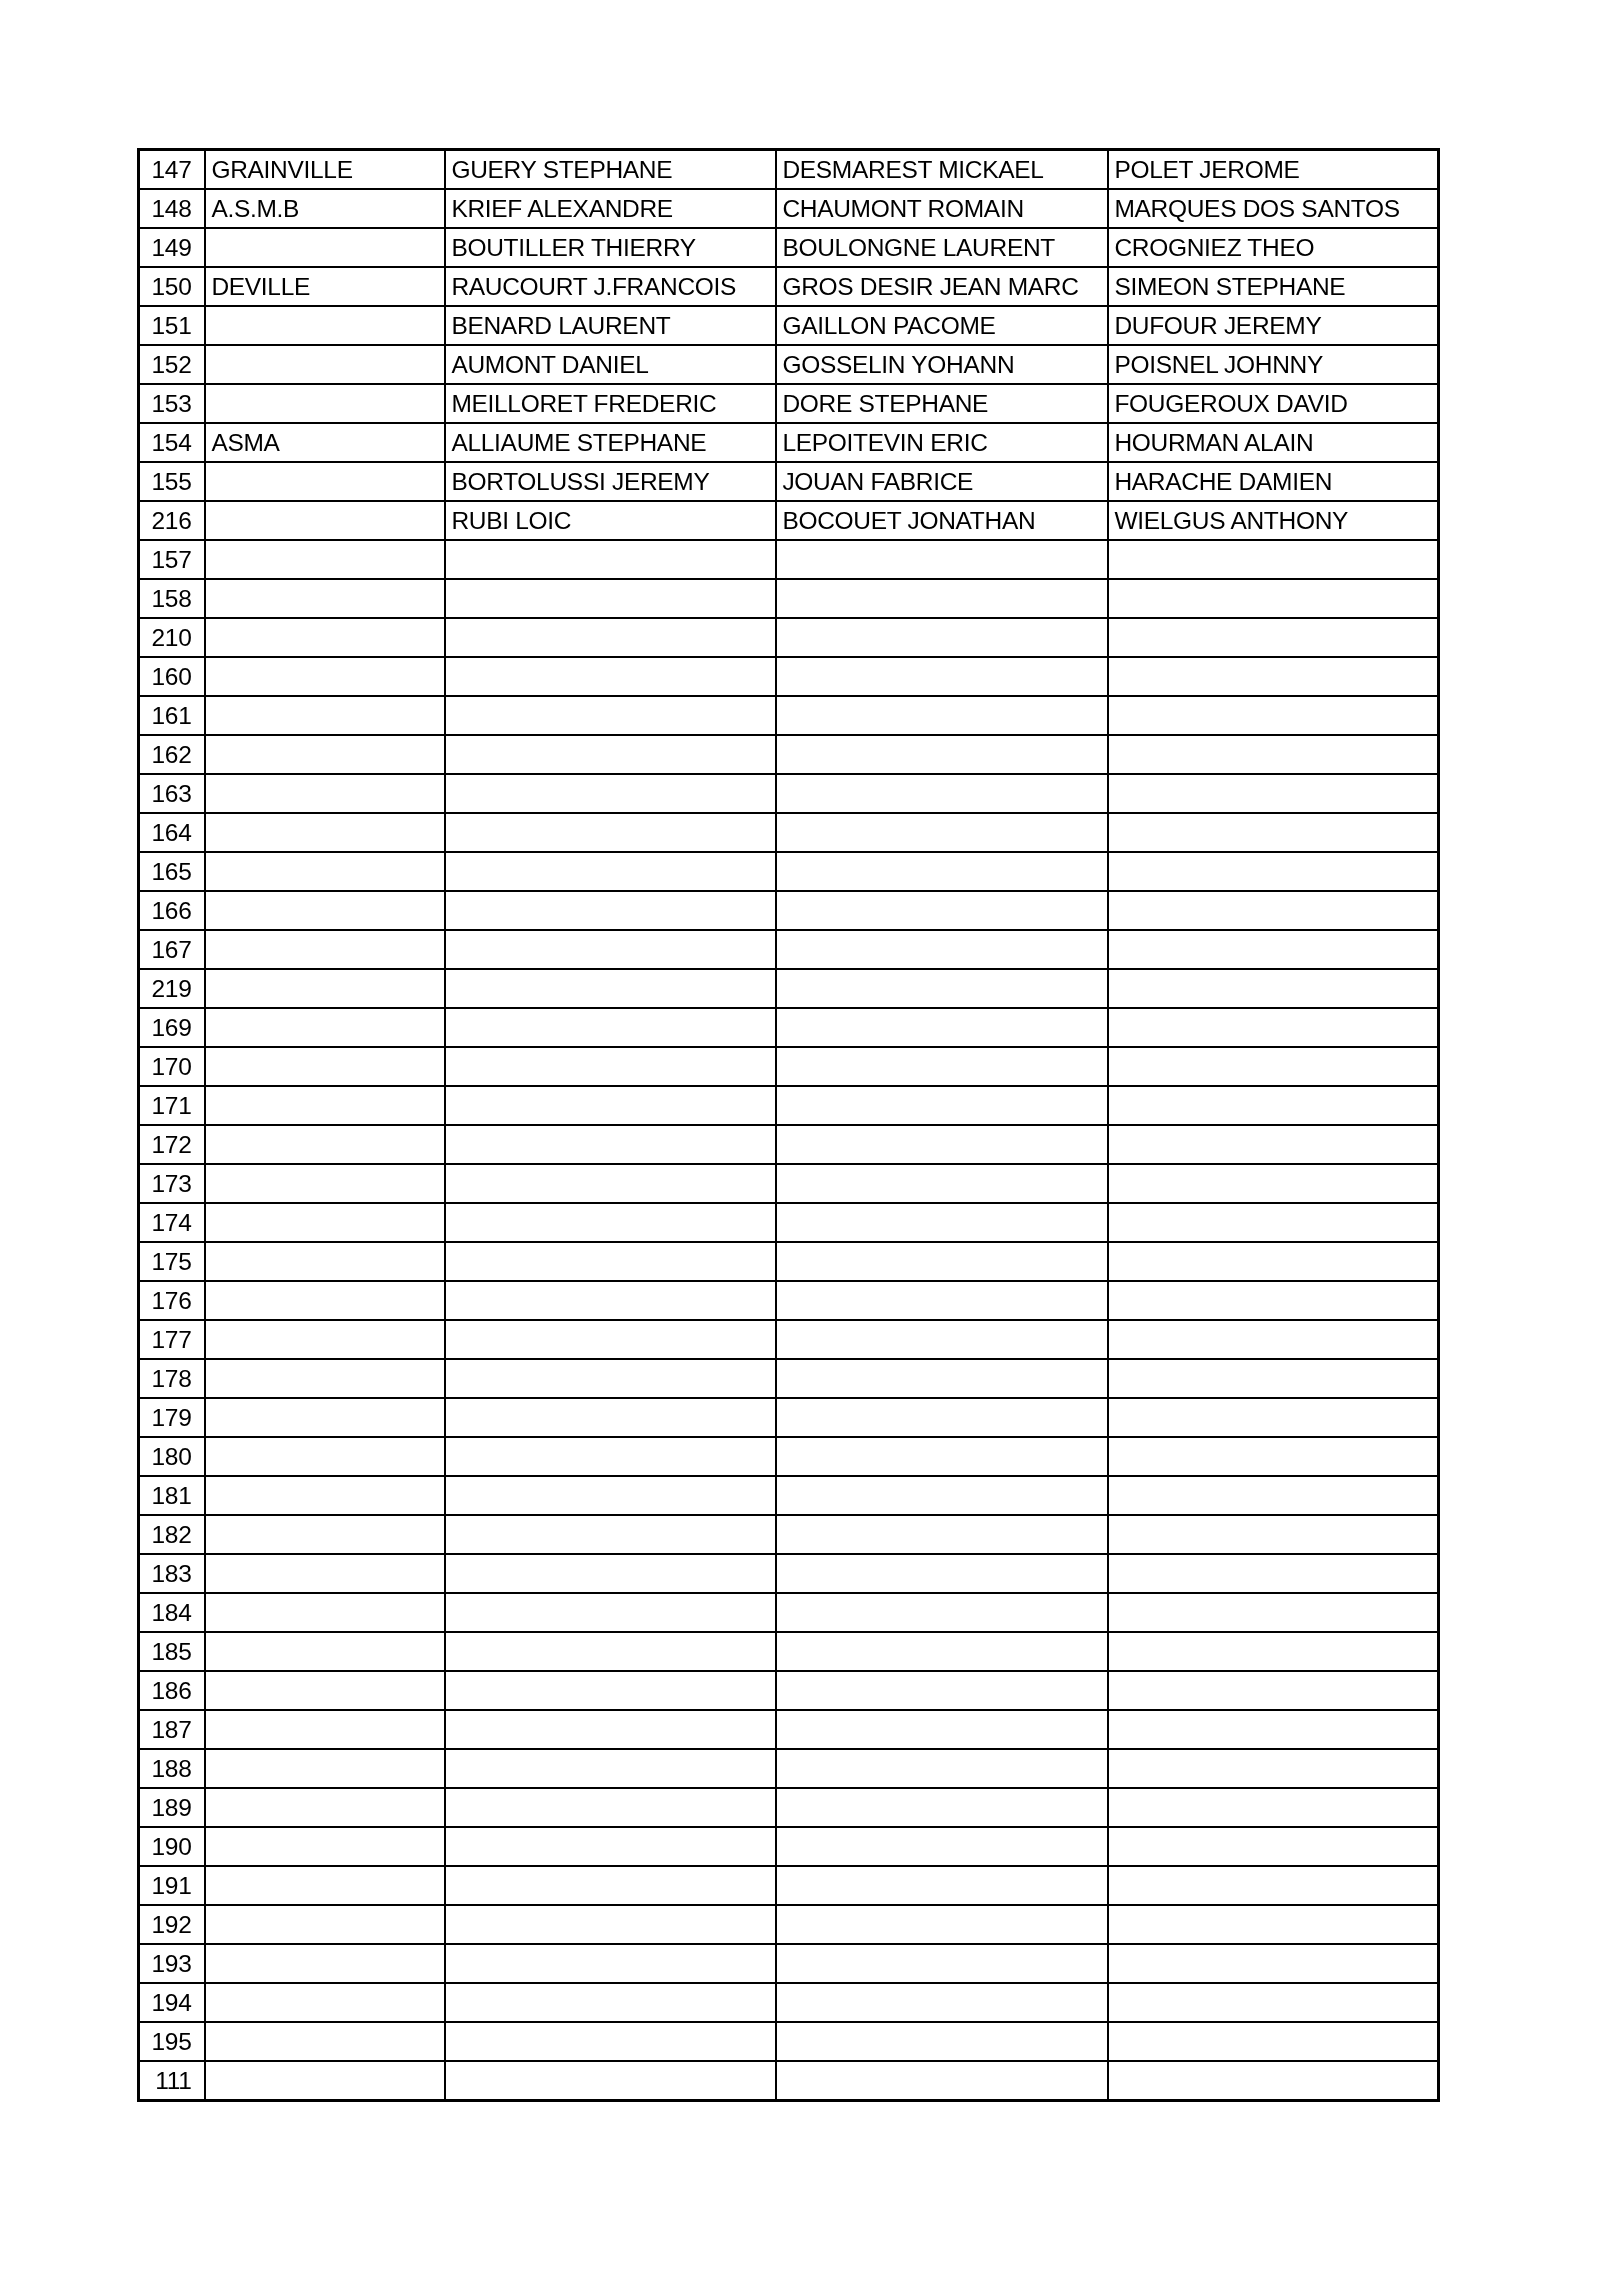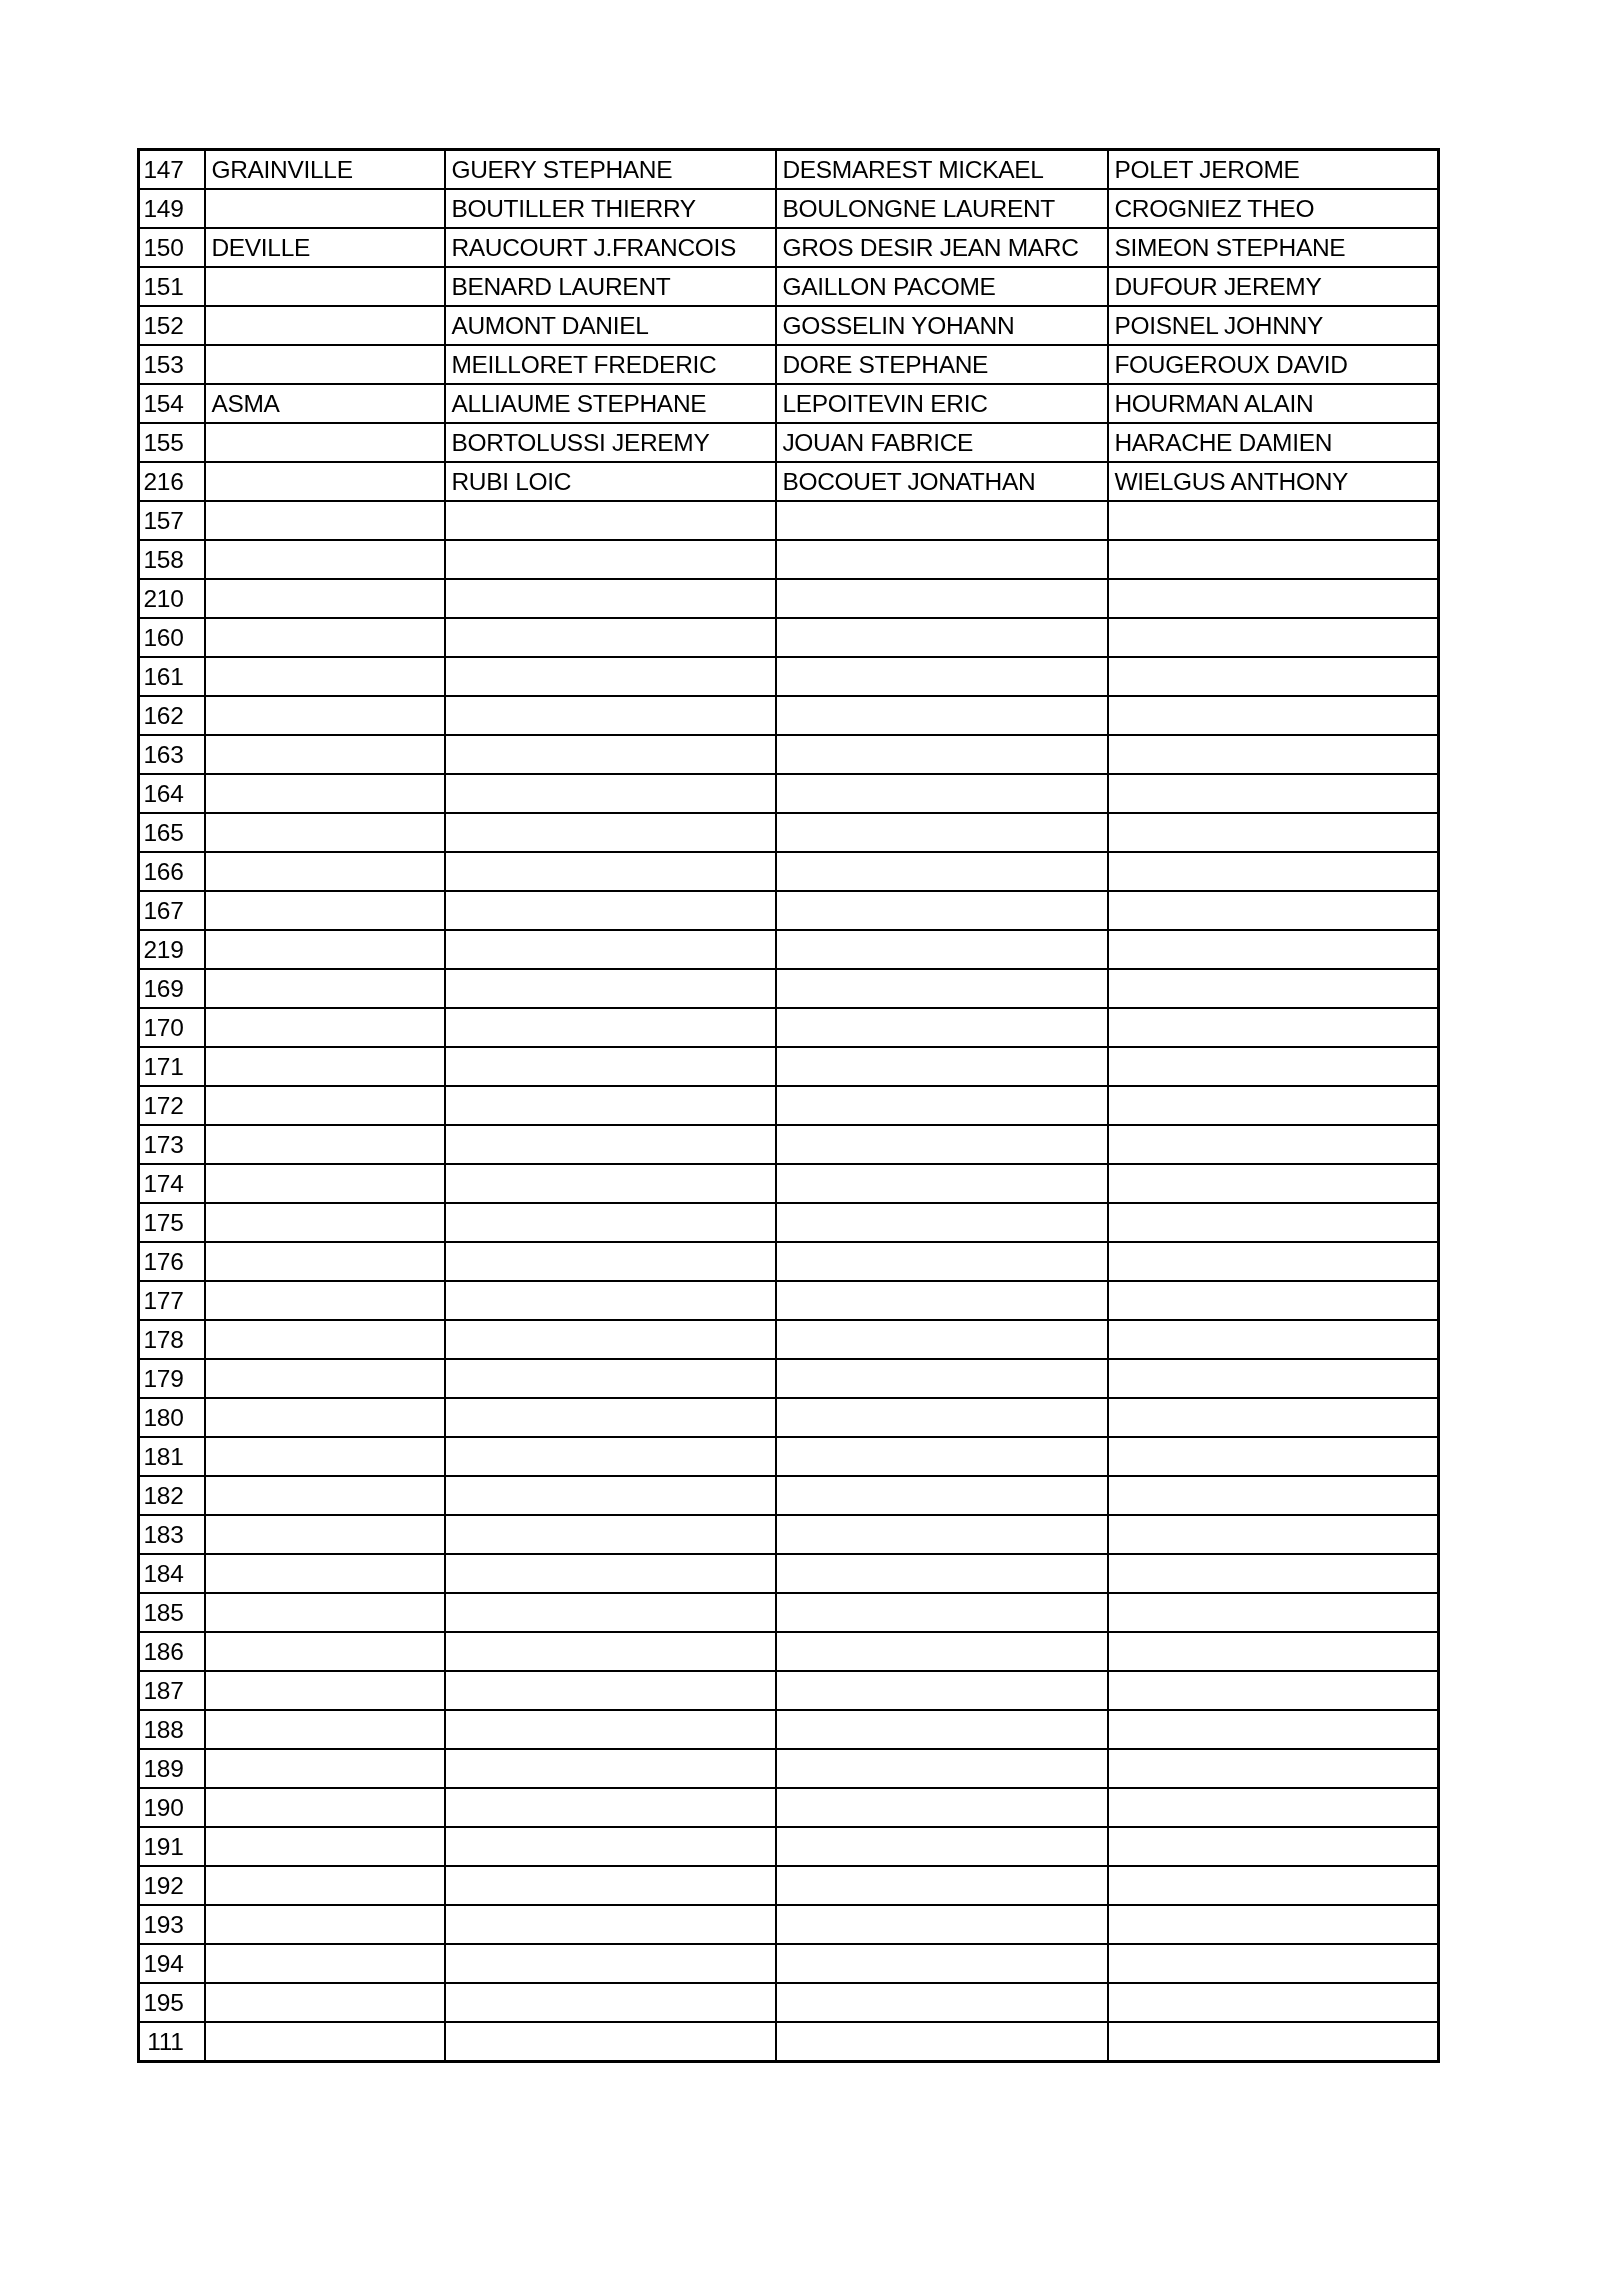--- a/index.html
+++ b/index.html
@@ -32,21 +32,21 @@
     font-size: 24.5px;
     letter-spacing: -0.3px;
     color: #000000;
     white-space: nowrap;
     overflow: hidden;
     vertical-align: middle;
     background: #ffffff;
   }
   table.roster td.col-number {
     text-align: right;
-    padding-right: 20px;
+    padding-right: 12px;
     padding-left: 2px;
   }
   table.roster td.col-text {
     text-align: left;
   }
 </style>
 </head>
 <body>
 
 <div class="page">
@@ -60,20 +60,27 @@
     </colgroup>
     <tbody id="roster-body">
         <tr>
           <td class="col-number">147</td>
           <td class="col-text">GRAINVILLE</td>
           <td class="col-text">GUERY STEPHANE</td>
           <td class="col-text">DESMAREST MICKAEL</td>
           <td class="col-text">POLET JEROME</td>
         </tr>
         <tr>
+          <td class="col-number">148</td>
+          <td class="col-text">A.S.M.B</td>
+          <td class="col-text">KRIEF ALEXANDRE</td>
+          <td class="col-text">CHAUMONT ROMAIN</td>
+          <td class="col-text">MARQUES DOS SANTOS</td>
+        </tr>
+        <tr>
           <td class="col-number">149</td>
           <td class="col-text"></td>
           <td class="col-text">BOUTILLER THIERRY</td>
           <td class="col-text">BOULONGNE LAURENT</td>
           <td class="col-text">CROGNIEZ THEO</td>
         </tr>
         <tr>
           <td class="col-number">150</td>
           <td class="col-text">DEVILLE</td>
           <td class="col-text">RAUCOURT J.FRANCOIS</td>

